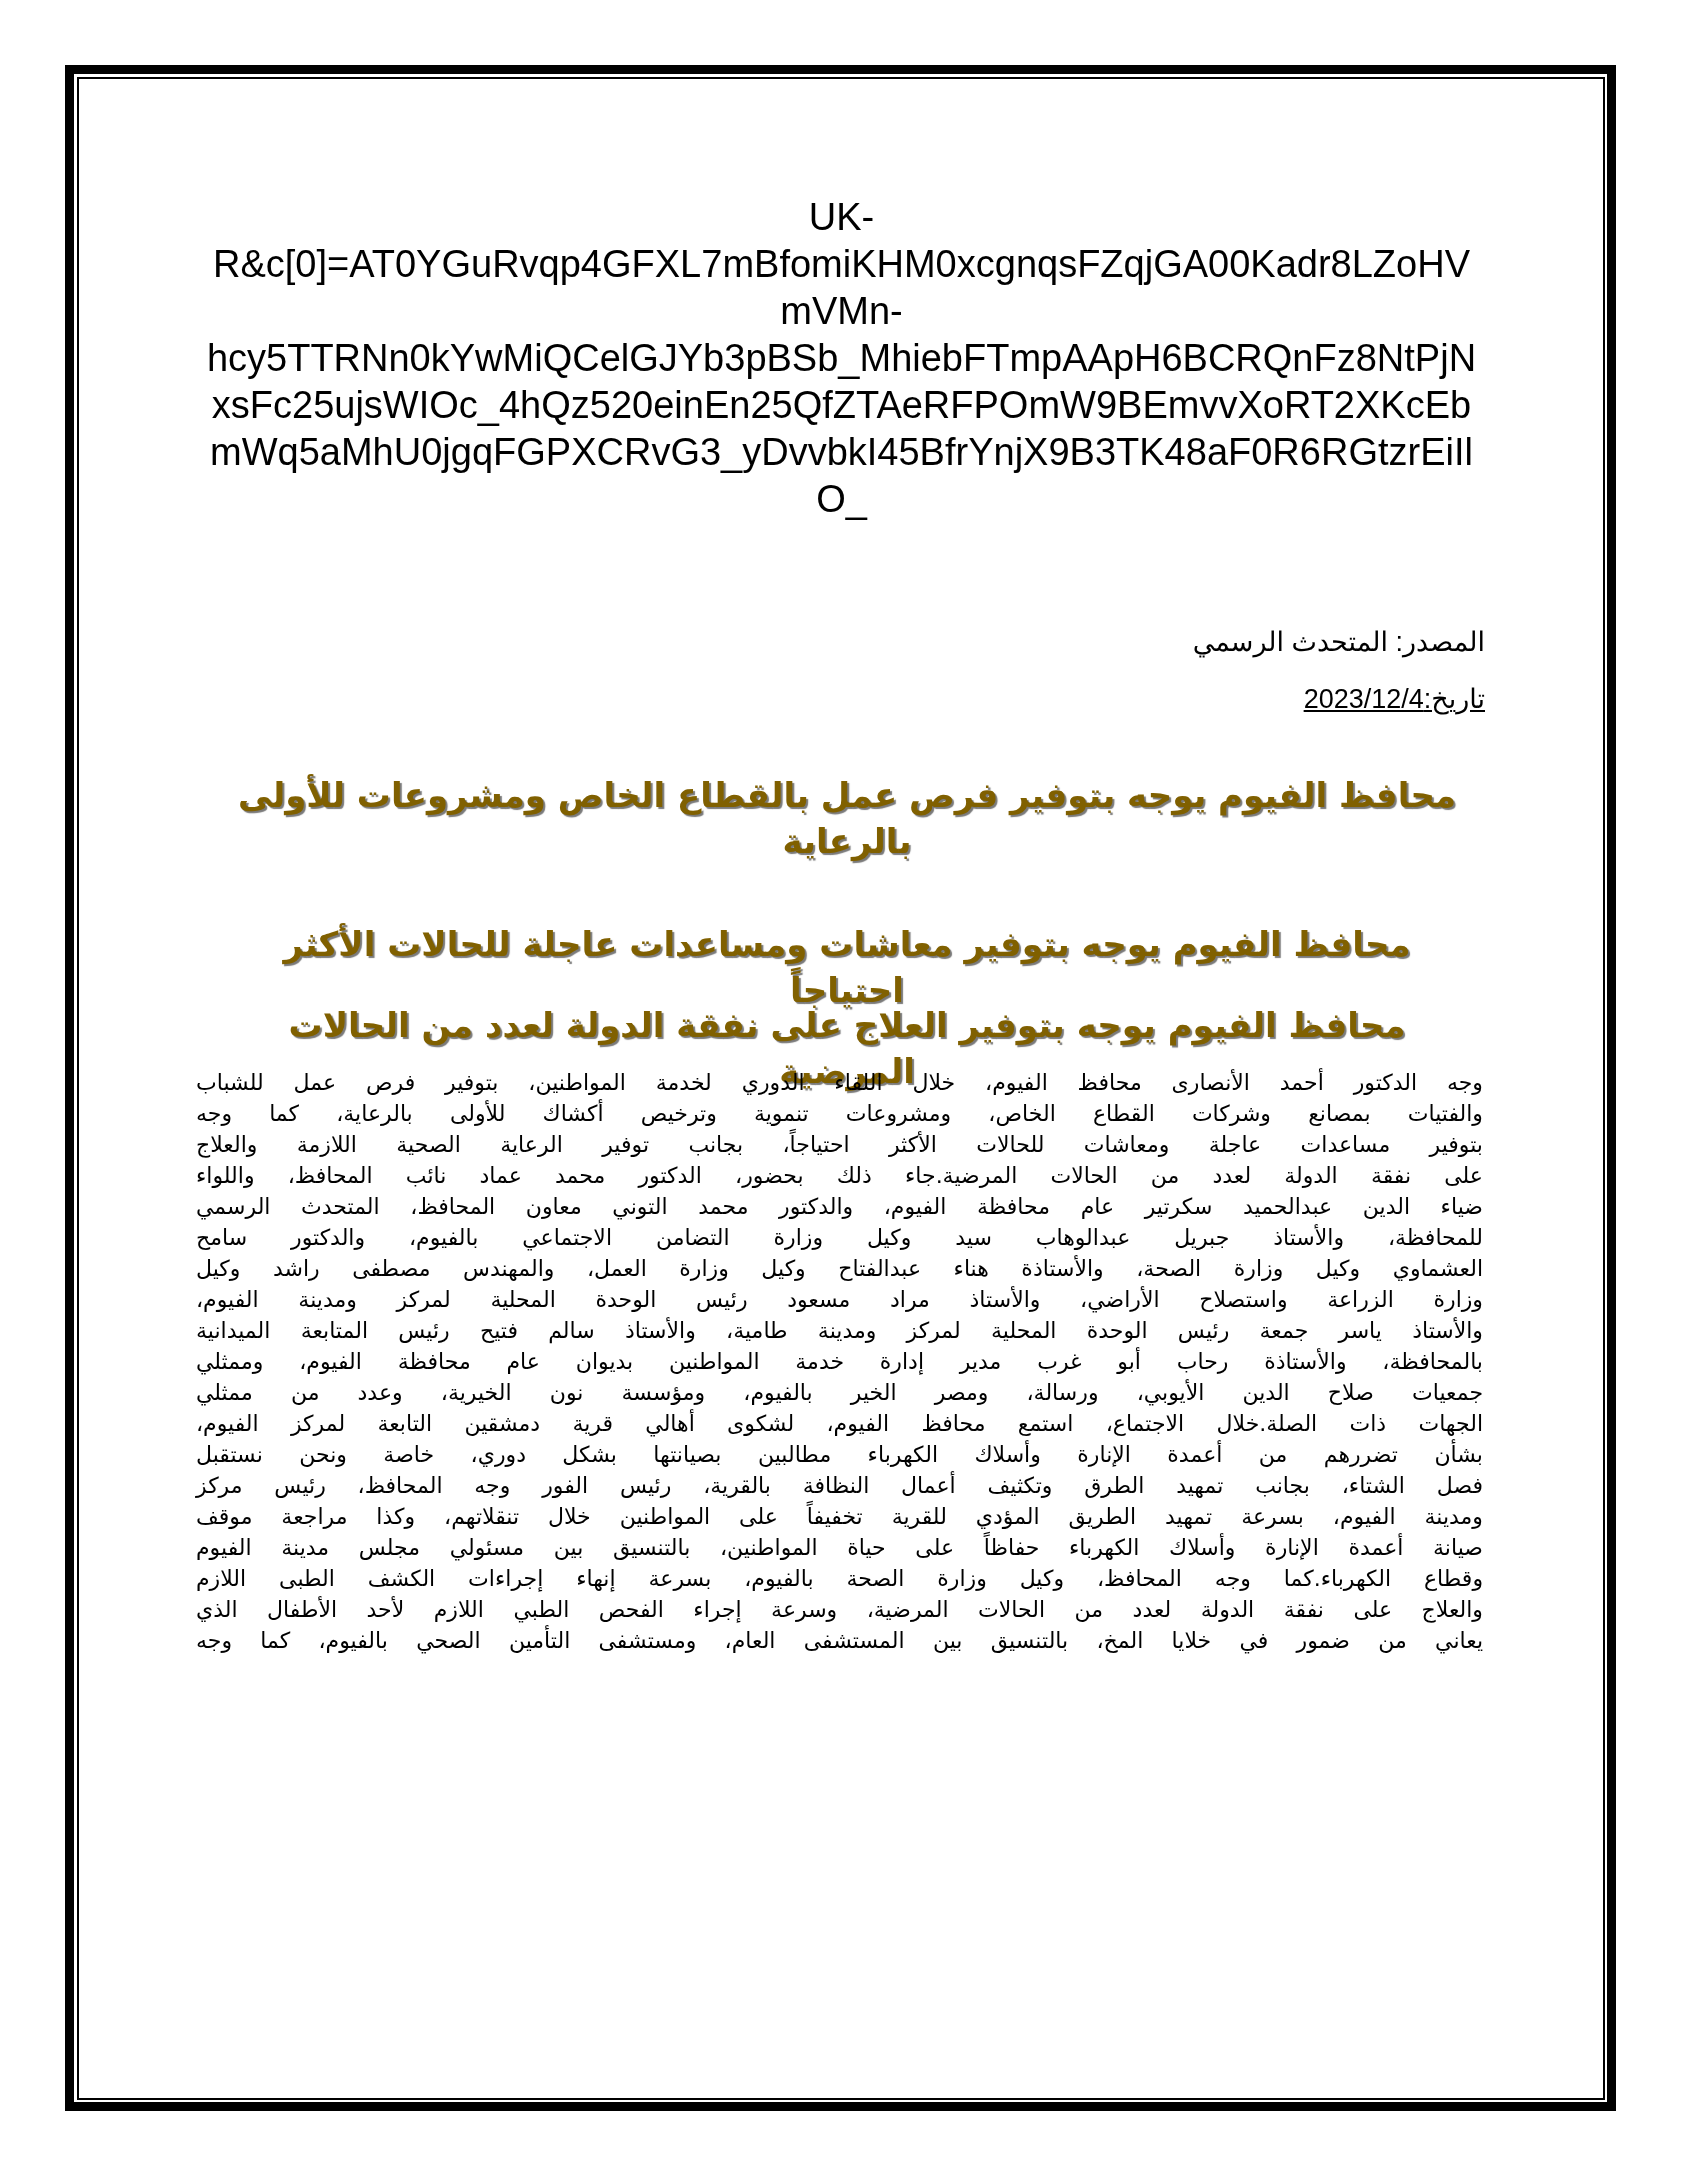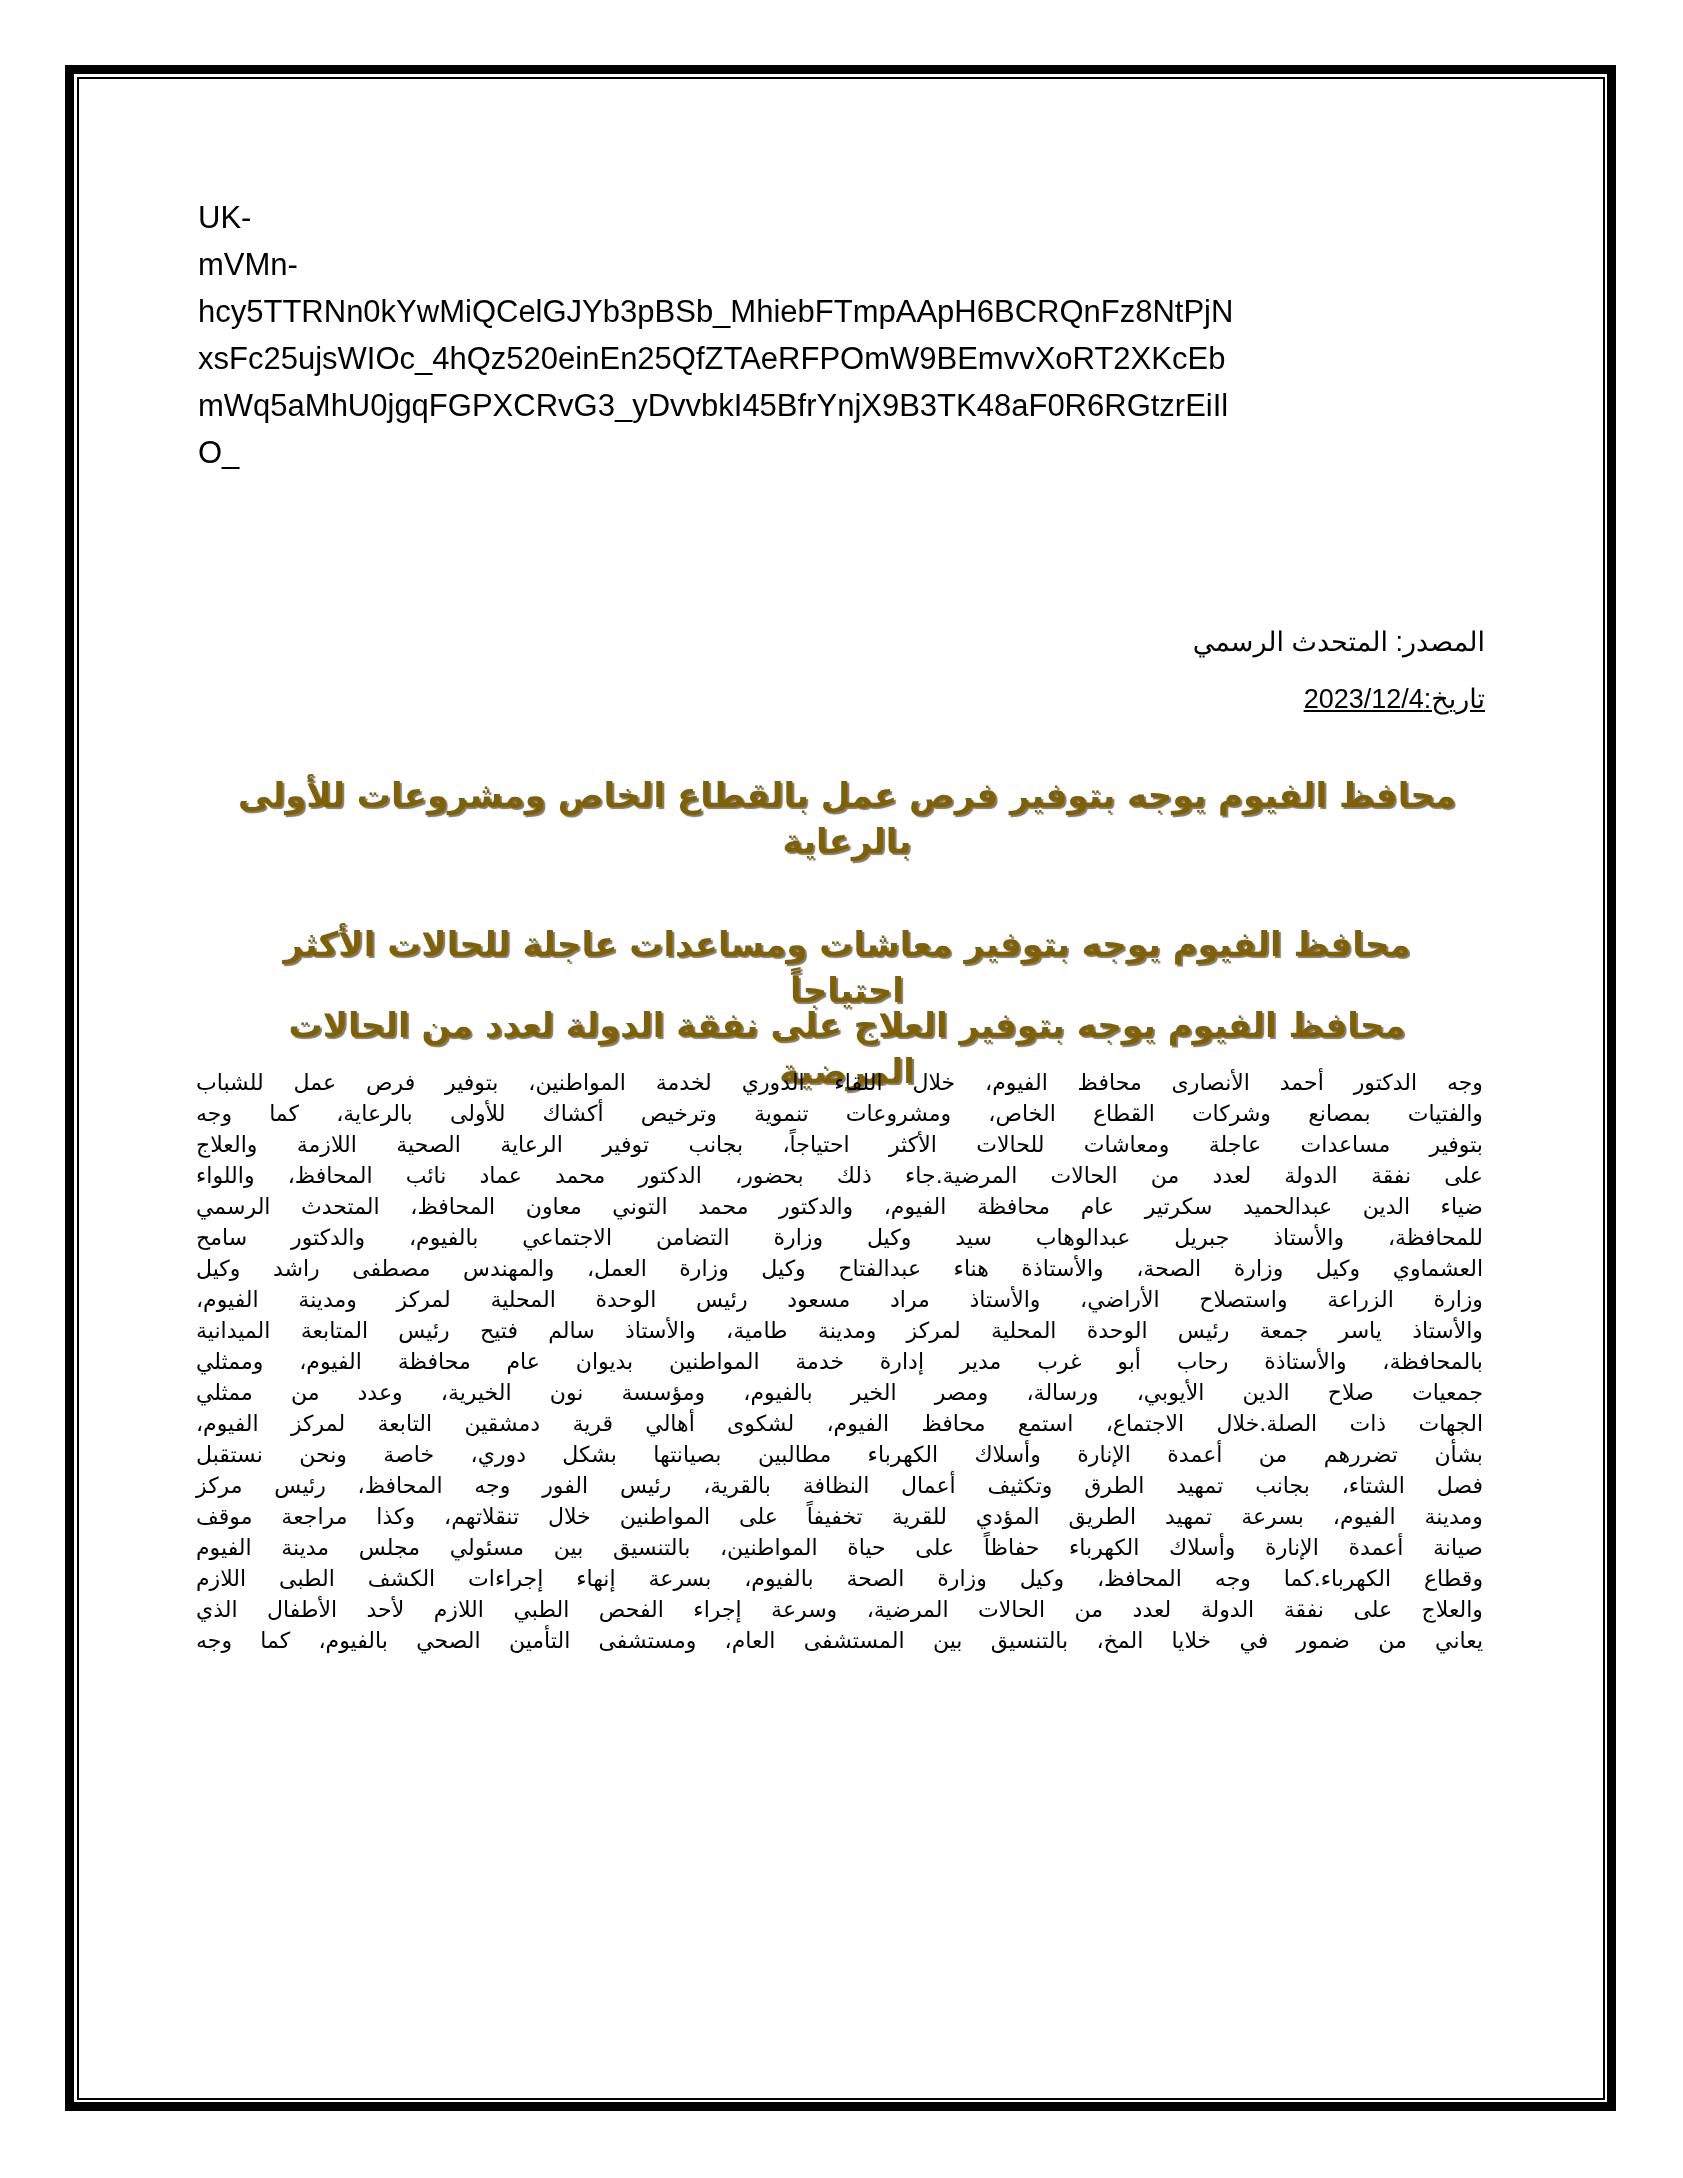--- a/index.html
+++ b/index.html
@@ -7,22 +7,22 @@
   .frame-outer {
     position: absolute; left: 65px; top: 65px; width: 1551px; height: 2046px;
     border: 9px solid #000; box-sizing: border-box;
   }
   .frame-inner {
     position: absolute; left: 77px; top: 77px; width: 1528px; height: 2023px;
     border: 2px solid #000; box-sizing: border-box;
   }
   .url-block {
     position: absolute; right: 198px; top: 194px; width: 1287px;
-    font-family: "Liberation Sans", sans-serif; font-size: 31px; line-height: 47px;
-    color: #000; text-align: left; direction: ltr;
+    font-family: "Liberation Sans", sans-serif; font-size: 38px; line-height: 47px;
+    color: #000; text-align: center; direction: ltr;
   }
   .url-block div { white-space: nowrap; }
   .meta {
     position: absolute; right: 198px;
     font-family: "Liberation Sans", sans-serif; font-size: 27px; color: #000;
     direction: rtl; text-align: right; white-space: nowrap;
   }
   .meta.source { top: 626px; text-align: right; }
   .meta.date { top: 683px; text-decoration: underline; }
   .headline {
@@ -45,20 +45,21 @@
   }
 </style>
 </head>
 <body>
 
 <div class="frame-outer"></div>
 <div class="frame-inner"></div>
 
 <div class="url-block">
   <div>UK-</div>
+  <div>R&amp;c[0]=AT0YGuRvqp4GFXL7mBfomiKHM0xcgnqsFZqjGA00Kadr8LZoHV</div>
   <div>mVMn-</div>
   <div>hcy5TTRNn0kYwMiQCelGJYb3pBSb_MhiebFTmpAApH6BCRQnFz8NtPjN</div>
   <div>xsFc25ujsWIOc_4hQz520einEn25QfZTAeRFPOmW9BEmvvXoRT2XKcEb</div>
   <div>mWq5aMhU0jgqFGPXCRvG3_yDvvbkI45BfrYnjX9B3TK48aF0R6RGtzrEiIl</div>
   <div>O_</div>
 </div>
 
 <div class="meta source">المصدر: المتحدث الرسمي</div>
 <div class="meta date">تاريخ:2023/12/4</div>
 

